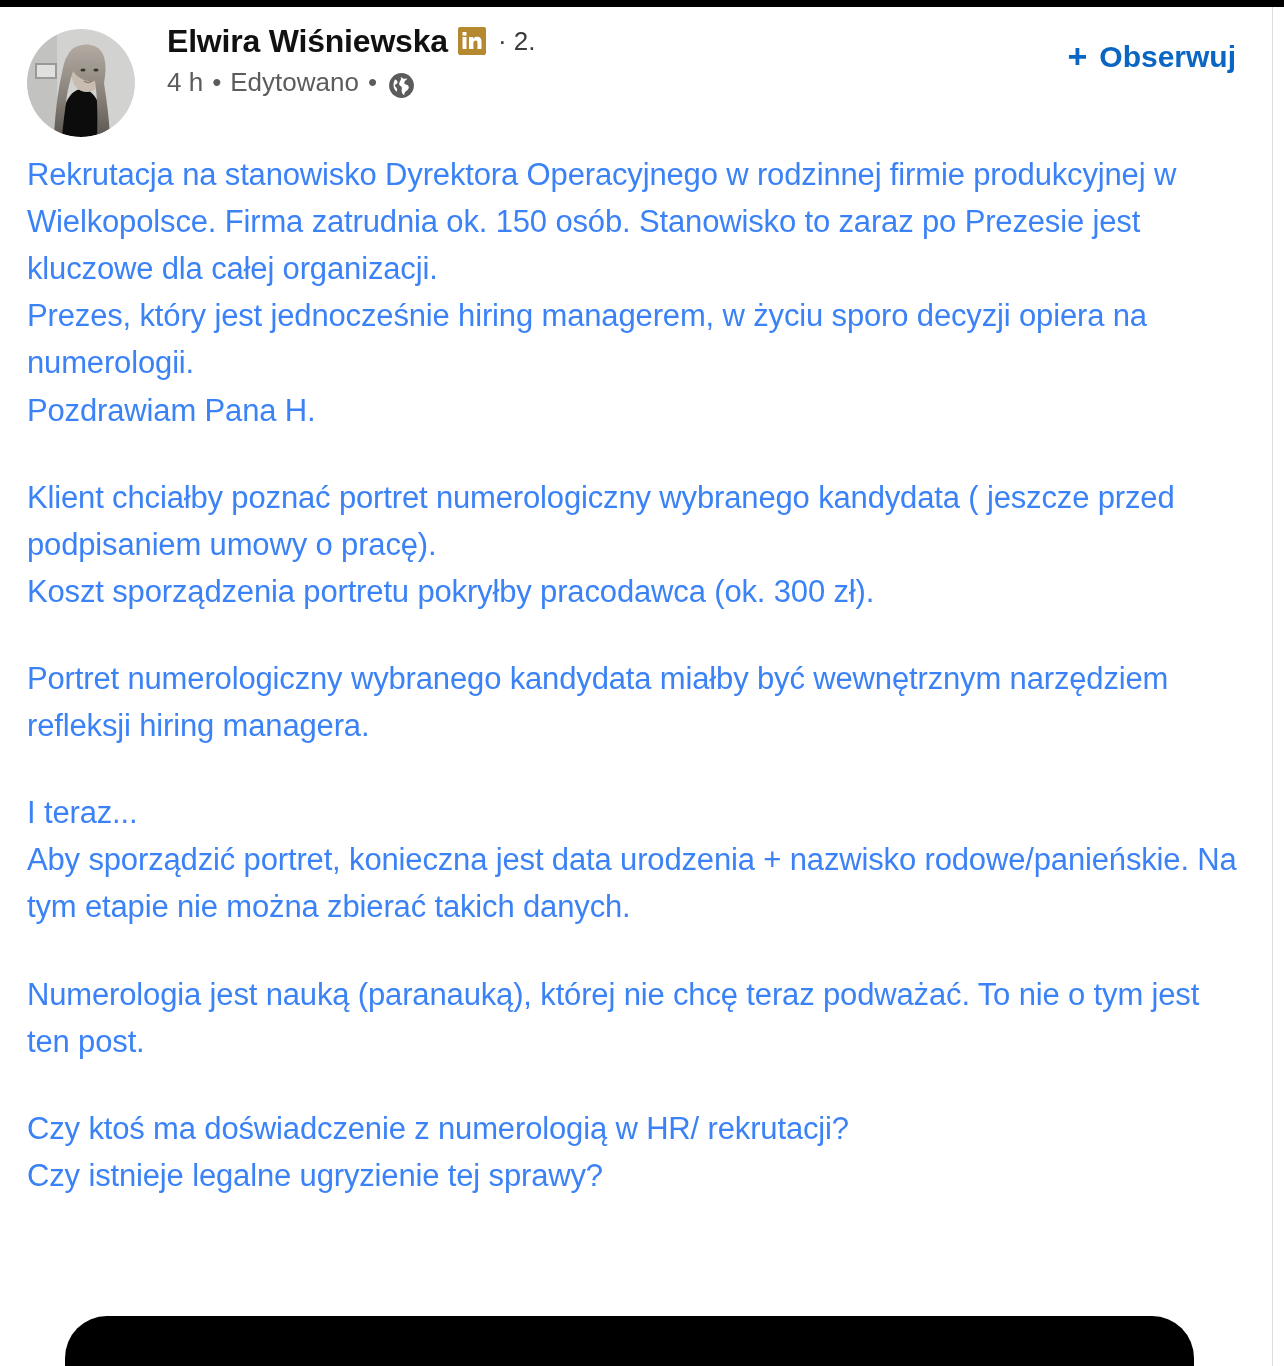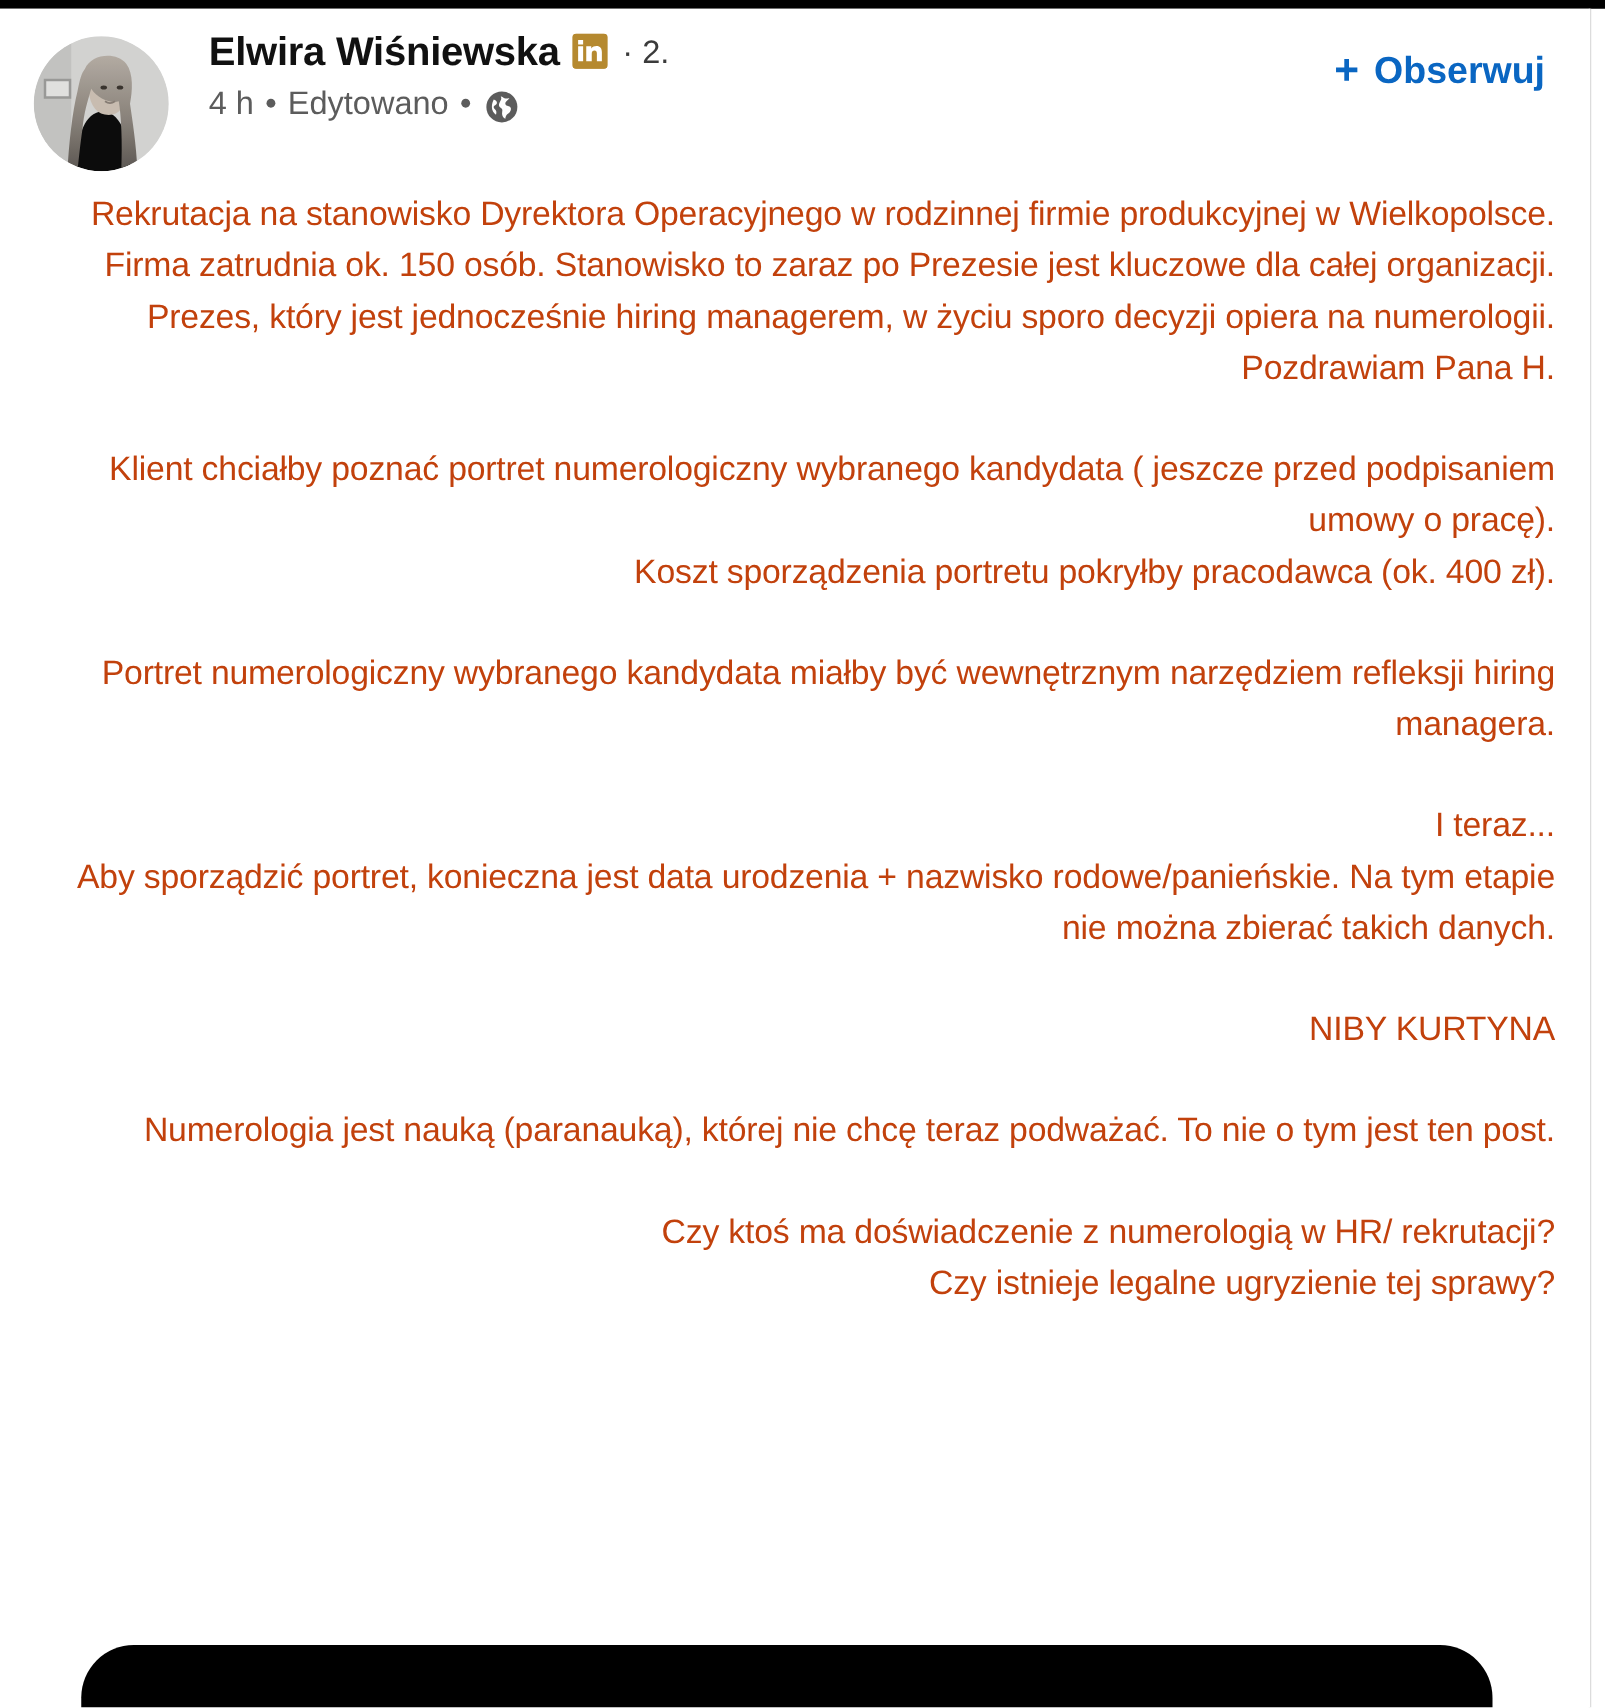--- a/index.html
+++ b/index.html
@@ -168,25 +168,24 @@
   }
 
   
   .post-body {
     padding: 14px 28px 0 27px;
     box-sizing: border-box;
   }
 
   .post-body p {
     margin: 0;
-    font-size: 27px;
+    font-size: 31px;
     line-height: 1.52;
-    color: #c2410c;
+    color: #3b82f6;
     letter-spacing: -0.15px;
-    text-align: right;
   }
   .post-body p.gap {
     margin-top: 40px;
   }
 
   
   .media-card {
     position: absolute;
     left: 65px;
     right: 78px;
@@ -275,25 +274,24 @@
         <span>Obserwuj</span>
       </button>
 
     </div>
 
     <div class="post-body">
       <p>Rekrutacja na stanowisko Dyrektora Operacyjnego w rodzinnej firmie produkcyjnej w Wielkopolsce. Firma zatrudnia ok. 150 osób. Stanowisko to zaraz po Prezesie jest kluczowe dla całej organizacji.</p>
       <p>Prezes, który jest jednocześnie hiring managerem, w życiu sporo decyzji opiera na numerologii.</p>
       <p>Pozdrawiam Pana H.</p>
       <p class="gap">Klient chciałby poznać portret numerologiczny wybranego kandydata ( jeszcze przed podpisaniem umowy o pracę).</p>
-      <p>Koszt sporządzenia portretu pokryłby pracodawca (ok. 400 zł).</p>
+      <p>Koszt sporządzenia portretu pokryłby pracodawca (ok. 300 zł).</p>
       <p class="gap">Portret numerologiczny wybranego kandydata miałby być wewnętrznym narzędziem refleksji hiring managera.</p>
       <p class="gap">I teraz...</p>
       <p>Aby sporządzić portret, konieczna jest data urodzenia + nazwisko rodowe/panieńskie. Na tym etapie nie można zbierać takich danych.</p>
-      <p class="gap">NIBY KURTYNA</p>
       <p class="gap">Numerologia jest nauką (paranauką), której nie chcę teraz podważać. To nie o tym jest ten post.</p>
       <p class="gap">Czy ktoś ma doświadczenie z numerologią w HR/ rekrutacji?</p>
       <p>Czy istnieje legalne ugryzienie tej sprawy?</p>
     </div>
 
     <div class="media-card"></div>
 
   </div>
 </div>
 

